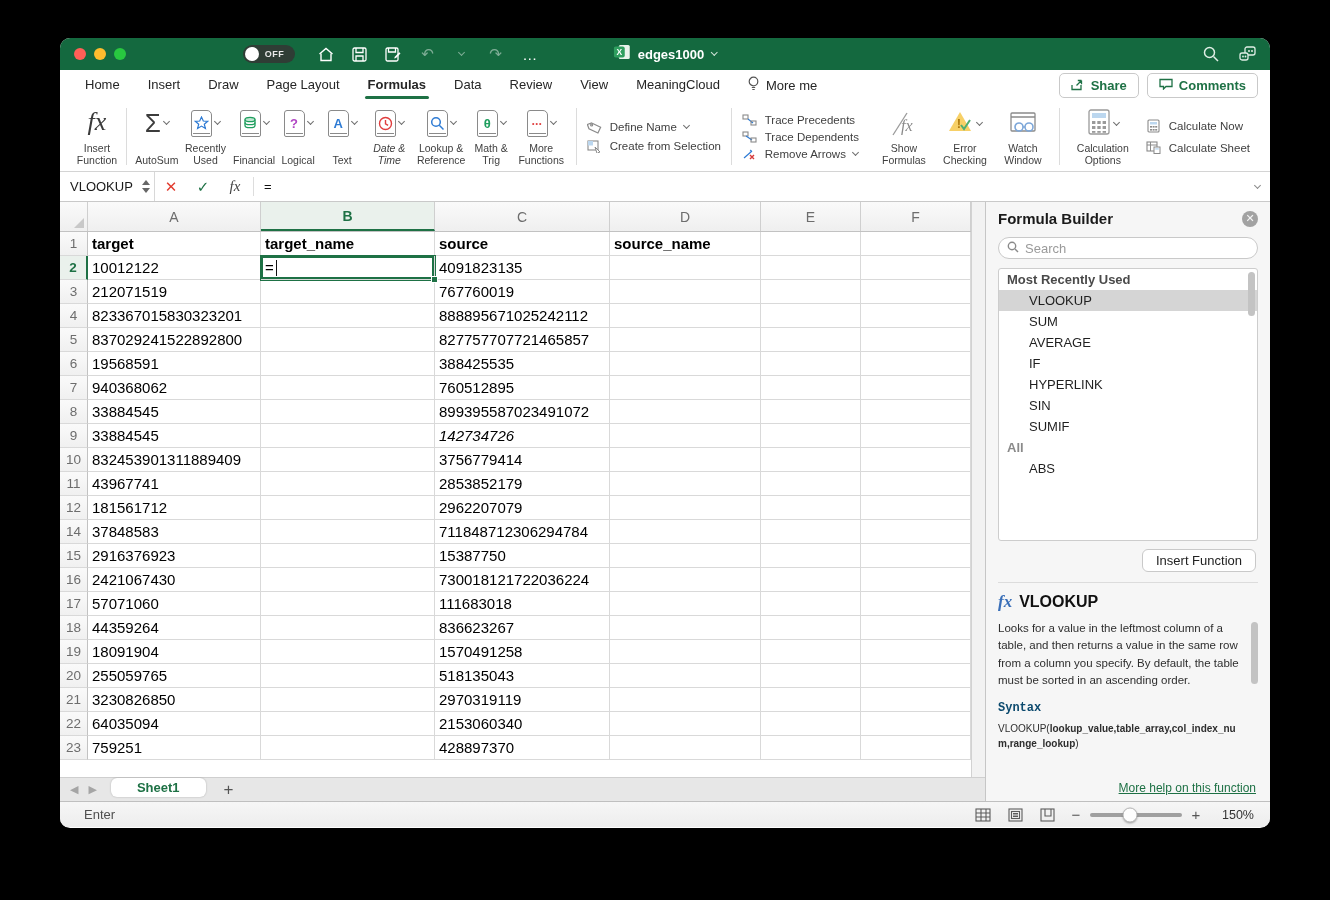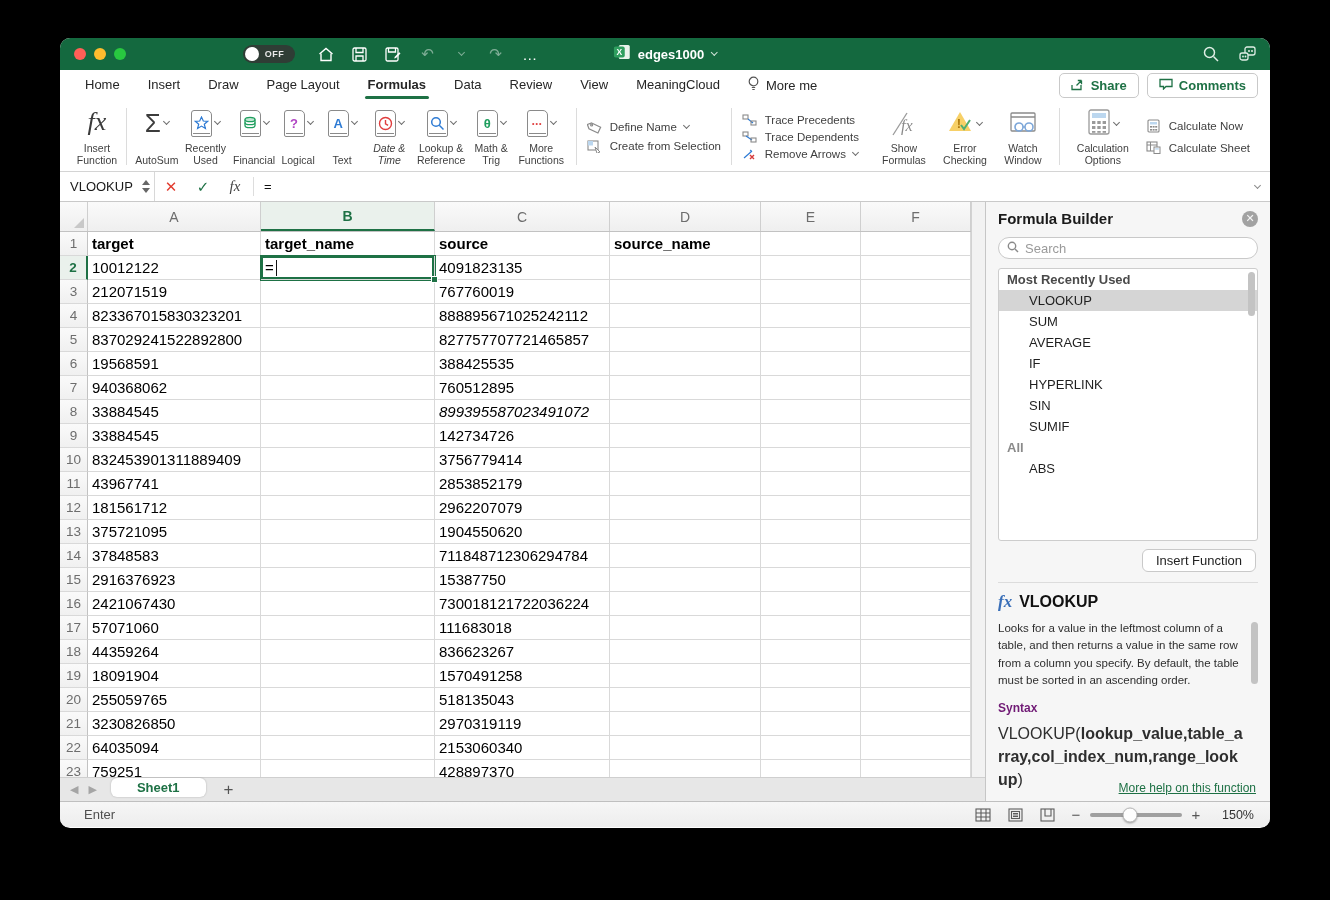--- a/index.html
+++ b/index.html
@@ -110,22 +110,22 @@
   .list-thumb { position:absolute; right:2px; top:3px; width:7px; height:44px; background:#c3c3c3; border-radius:4px; }
   .insert-row { display:flex; justify-content:flex-end; margin:8px 2px 10px; }
   .insert-btn { background:#fff; border:1px solid #c9c9c9; border-radius:6px; padding:3px 13px; font-size:13px; color:#222; }
   .pdiv { height:1px; background:#dcdcdc; margin:2px 0 9px; }
   .detail-title { display:flex; align-items:baseline; gap:7px; margin-bottom:8px; }
   .fx-blue { font-family:"Liberation Serif","DejaVu Serif",serif; font-style:italic; font-size:17px; color:#3a6fb8; font-weight:700; }
   .detail-name { font-size:16px; font-weight:700; color:#111; }
   .desc-wrap { position:relative; padding-right:12px; }
   .desc { font-size:11.5px; color:#2e2e2e; line-height:1.5; }
   .desc-thumb { position:absolute; right:0; top:2px; width:7px; height:62px; background:#c3c3c3; border-radius:4px; }
-  .syntax-h { font-size:12px; font-weight:700; color:#701a75; margin:12px 0 7px; }
-  .syntax { font-size:16px; color:#2e2e2e; line-height:1.45; word-break:break-all; padding-right:14px; }
+  .syntax-h { font-size:12px; font-weight:700; color:#0c4a6e; margin:12px 0 7px;font-family:Liberation Mono, monospace; }
+  .syntax { font-size:10px; color:#2e2e2e; line-height:1.45; word-break:break-all; padding-right:14px; }
   .syntax b { font-weight:700; }
   .clipped { height:7px; overflow:hidden; margin-top:9px; opacity:.55; font-size:11.5px; color:#444; }
   .help-link { position:absolute; bottom:6px; right:14px; font-size:12px; color:#1e7145; text-decoration:underline; }
 
   
   .statusbar { height:26px; background:linear-gradient(#f6f6f6,#ededed); border-top:1px solid #bfbfbf; display:flex; align-items:center; position:relative; }
   .mode { font-size:13px; color:#4f4f4f; margin-left:24px; }
   .sb-right { position:absolute; right:16px; display:flex; align-items:center; gap:14px; }
   .sb-ic { width:18px; height:16px; display:flex; align-items:center; justify-content:center; color:#5c5c5c; }
   .zoomctl { display:flex; align-items:center; gap:8px; }
@@ -599,30 +599,30 @@
               <div class="cell" style="width: 174px;"></div>
               <div class="cell" style="width: 175px;">760512895</div>
               <div class="cell" style="width: 151px;"></div>
               <div class="cell" style="width: 100px;"></div>
               <div class="cell" style="width: 110px;"></div>
             </div>
             <div class="grid-row">
               <div class="row-h">8</div>
               <div class="cell" style="width: 173px;">33884545</div>
               <div class="cell" style="width: 174px;"></div>
-              <div class="cell" style="width: 175px; font-style: italic;">899395587023491072</div>
+              <div class="cell" style="width: 175px;">899395587023491072</div>
               <div class="cell" style="width: 151px;"></div>
               <div class="cell" style="width: 100px;"></div>
               <div class="cell" style="width: 110px;"></div>
             </div>
             <div class="grid-row">
               <div class="row-h">9</div>
               <div class="cell" style="width: 173px;">33884545</div>
               <div class="cell" style="width: 174px;"></div>
-              <div class="cell" style="width: 175px;">142734726</div>
+              <div class="cell" style="width: 175px; font-style: italic;">142734726</div>
               <div class="cell" style="width: 151px;"></div>
               <div class="cell" style="width: 100px;"></div>
               <div class="cell" style="width: 110px;"></div>
             </div>
             <div class="grid-row">
               <div class="row-h">10</div>
               <div class="cell" style="width: 173px;">832453901311889409</div>
               <div class="cell" style="width: 174px;"></div>
               <div class="cell" style="width: 175px;">3756779414</div>
               <div class="cell" style="width: 151px;"></div>
@@ -636,29 +636,20 @@
               <div class="cell" style="width: 175px;">2853852179</div>
               <div class="cell" style="width: 151px;"></div>
               <div class="cell" style="width: 100px;"></div>
               <div class="cell" style="width: 110px;"></div>
             </div>
             <div class="grid-row">
               <div class="row-h">12</div>
               <div class="cell" style="width: 173px;">181561712</div>
               <div class="cell" style="width: 174px;"></div>
               <div class="cell" style="width: 175px;">2962207079</div>
-              <div class="cell" style="width: 151px;"></div>
-              <div class="cell" style="width: 100px;"></div>
-              <div class="cell" style="width: 110px;"></div>
-            </div>
-            <div class="grid-row">
-              <div class="row-h">13</div>
-              <div class="cell" style="width: 173px;">375721095</div>
-              <div class="cell" style="width: 174px;"></div>
-              <div class="cell" style="width: 175px;">1904550620</div>
               <div class="cell" style="width: 151px;"></div>
               <div class="cell" style="width: 100px;"></div>
               <div class="cell" style="width: 110px;"></div>
             </div>
             <div class="grid-row">
               <div class="row-h">14</div>
               <div class="cell" style="width: 173px;">37848583</div>
               <div class="cell" style="width: 174px;"></div>
               <div class="cell" style="width: 175px;">711848712306294784</div>
               <div class="cell" style="width: 151px;"></div>

